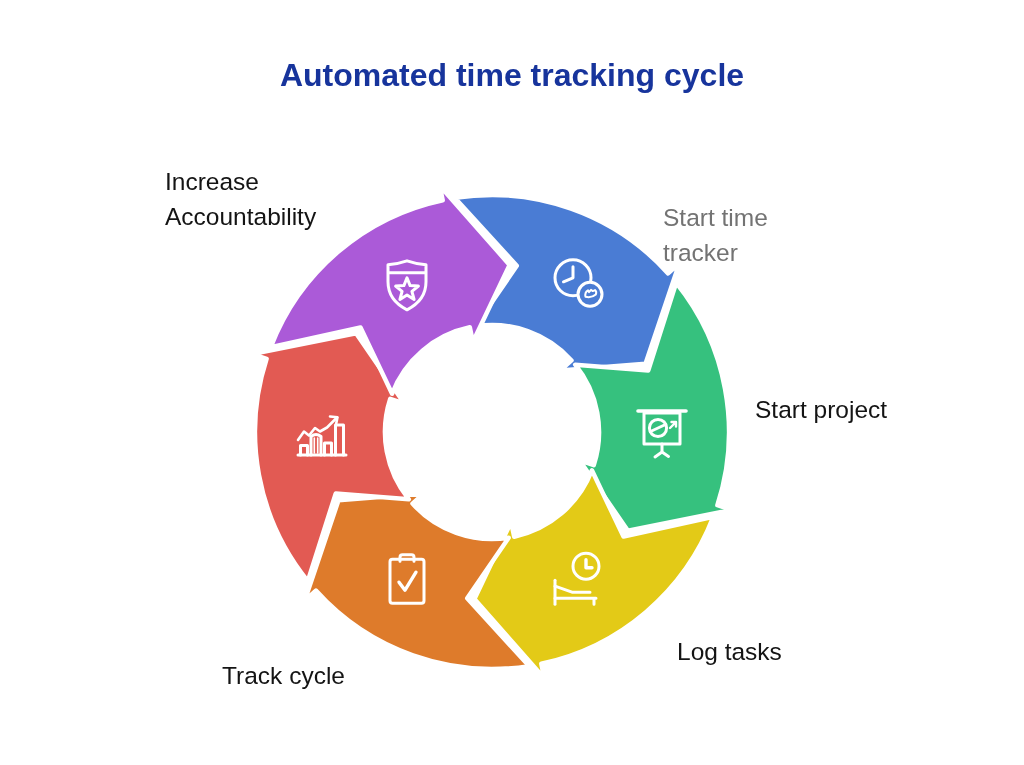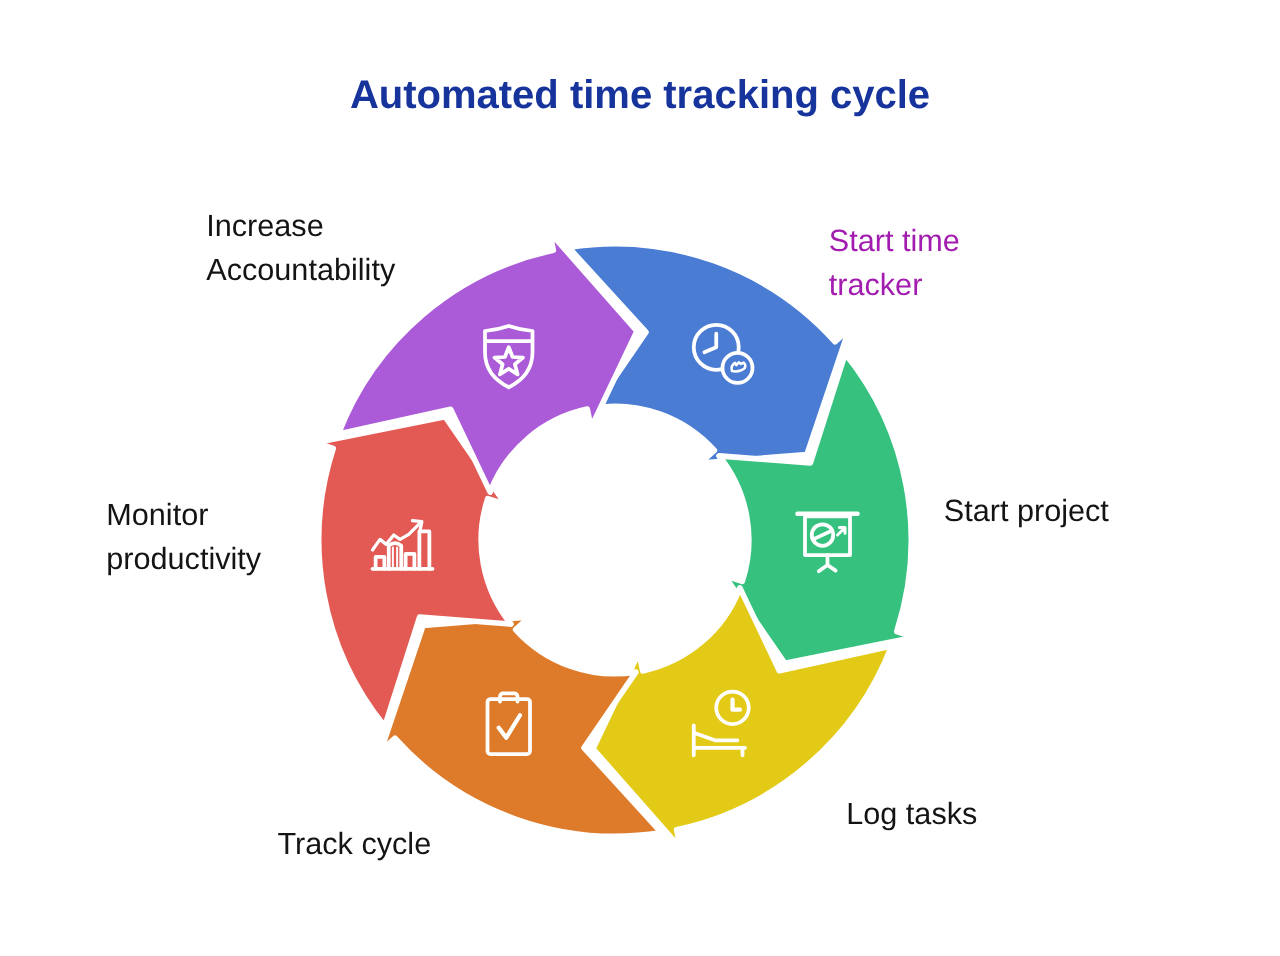--- a/index.html
+++ b/index.html
@@ -105,23 +105,21 @@
       <path d="M307.8,581.1 A237,237 0 0 1 266.6,358.8 L252.3,354.1 L356.1,333.3 L404.5,403.6 L390.2,398.9 A107,107 0 0 0 408.8,499.3 L335.7,493.6 Z" fill="#e25a53" stroke="#ffffff" stroke-width="4.5" stroke-linejoin="round"></path>
       <path d="M270.7,347.1 A237,237 0 0 1 442.7,200.2 L439.6,185.5 L509.6,264.9 L472.9,342.0 L469.8,327.3 A107,107 0 0 0 392.1,393.7 L360.5,327.4 Z" fill="#ab5ad8" stroke="#ffffff" stroke-width="4.5" stroke-linejoin="round"></path>
       <use href="#clock-start-icon" xlink:href="#clock-start-icon" x="545.0" y="252.8"></use>
       <use href="#presentation-chart-icon" xlink:href="#presentation-chart-icon" x="630.0" y="400.0"></use>
       <use href="#bed-clock-icon" xlink:href="#bed-clock-icon" x="545.0" y="547.2"></use>
       <use href="#clipboard-check-icon" xlink:href="#clipboard-check-icon" x="375.0" y="547.2"></use>
       <use href="#bar-chart-growth-icon" xlink:href="#bar-chart-growth-icon" x="290.0" y="400.0"></use>
       <use href="#shield-star-icon" xlink:href="#shield-star-icon" x="375.0" y="252.8"></use>
     </svg>
 
-  <div class="seg-label lbl-0" style="color: #a21caf;">Start time
+  <div class="seg-label lbl-0" style="color: #737373; margin-top: 24px;">Start time
 tracker</div>
   <div class="seg-label lbl-1" style="color: rgb(20, 20, 20);">Start project</div>
   <div class="seg-label lbl-2" style="color: rgb(20, 20, 20);">Log tasks</div>
   <div class="seg-label lbl-3" style="color: rgb(20, 20, 20);">Track cycle</div>
-  <div class="seg-label lbl-4" style="color: rgb(20, 20, 20);">Monitor
-productivity</div>
   <div class="seg-label lbl-5" style="color: rgb(20, 20, 20);">Increase
 Accountability</div>
 
 </div>
 
 </body></html>

